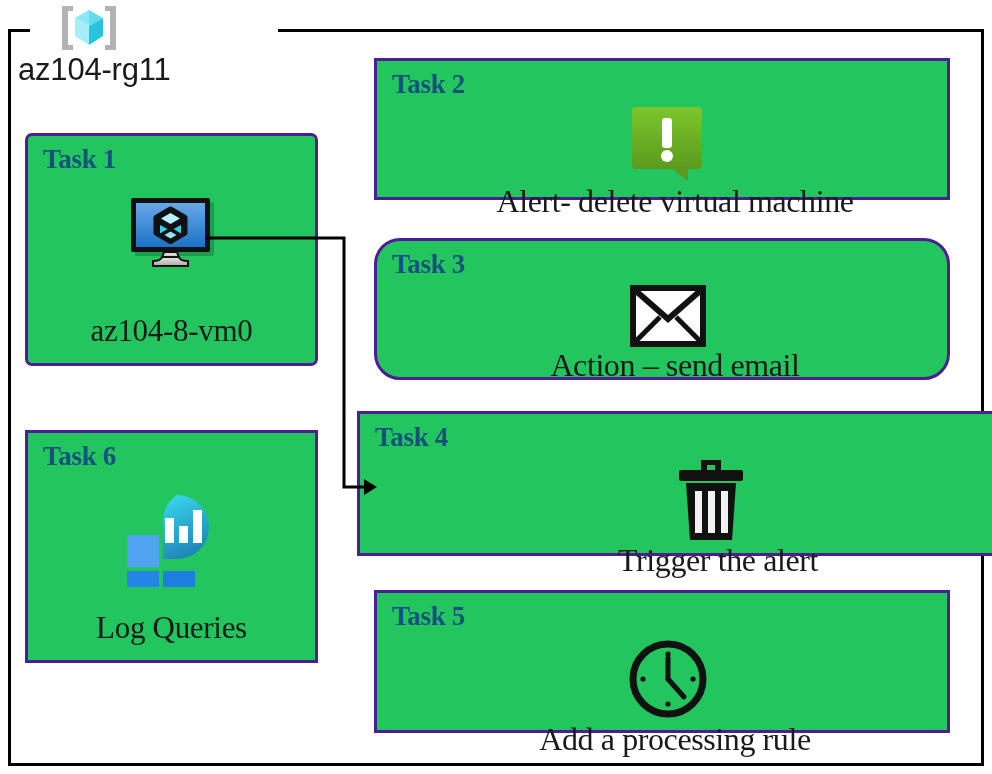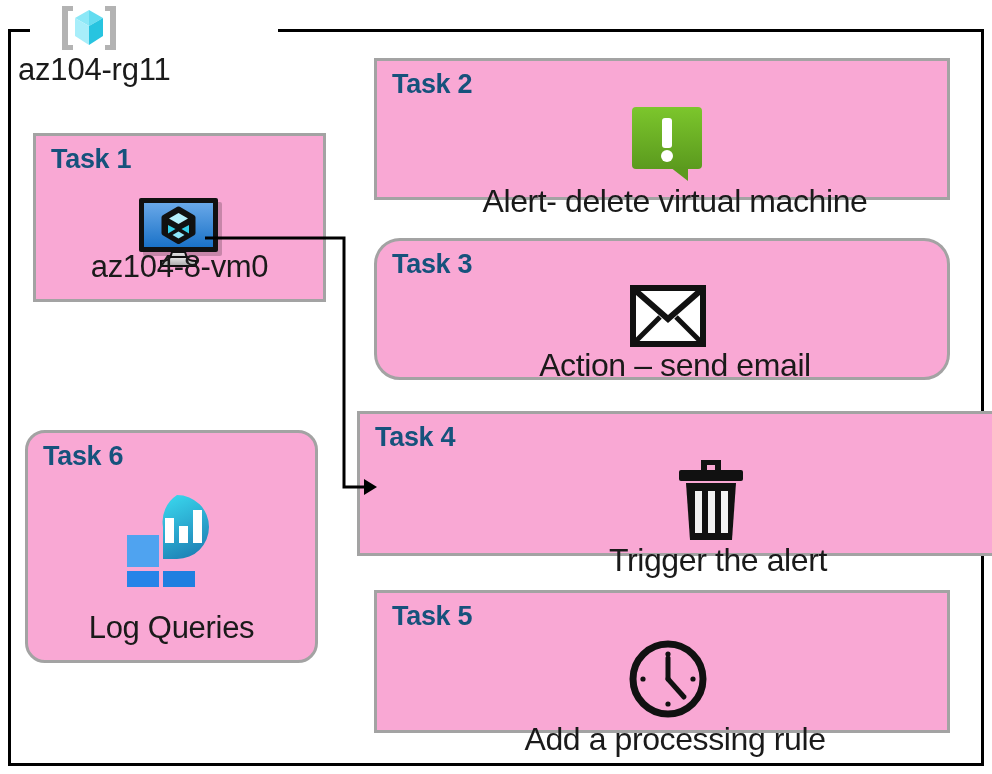--- a/index.html
+++ b/index.html
@@ -58,22 +58,23 @@
     color: #1a1a1a;
     margin-left: 6px;
     white-space: nowrap;
     letter-spacing: -0.2px;
   }
 
   
   .card {
     position: absolute;
     box-sizing: border-box;
-    background: #f9a8d4;
-    border: 3px solid #a3a3a3;
+    background: #22c55e;
+    border: 3px solid #4c1d95;
+    font-family: Liberation Serif, serif;
   }
   .card-title {
     position: absolute;
     left: 15px;
     top: 8px;
     font-size: 27px;
     font-weight: bold;
     color: #16527c;
     letter-spacing: -0.3px;
     white-space: nowrap;
@@ -118,22 +119,22 @@
   }
   .card-right .card-label {
     font-size: 32px;
     color: #1a1a1a;
     white-space: nowrap;
     letter-spacing: -0.4px;
     margin-left: 14px;
   }
 
   
-  #card-task1 { left: 33px;  top: 133px; width: 293px; height: 169px; }
-  #card-task6 { left: 25px;  top: 430px; width: 293px; height: 233px; border-radius: 20px; }
+  #card-task1 { left: 25px;  top: 133px; width: 293px; height: 233px; border-radius: 7px; }
+  #card-task6 { left: 25px;  top: 430px; width: 293px; height: 233px; }
   #card-task2 { left: 374px; top: 58px;  width: 576px; height: 142px; }
   #card-task3 { left: 374px; top: 238px; width: 576px; height: 142px; border-radius: 26px; }
   #card-task4 { left: 357px; top: 411px; width: 696px; height: 145px; }
   #card-task5 { left: 374px; top: 590px; width: 576px; height: 143px; }
 
   
   #connector {
     position: absolute;
     left: 0;
     top: 0;

